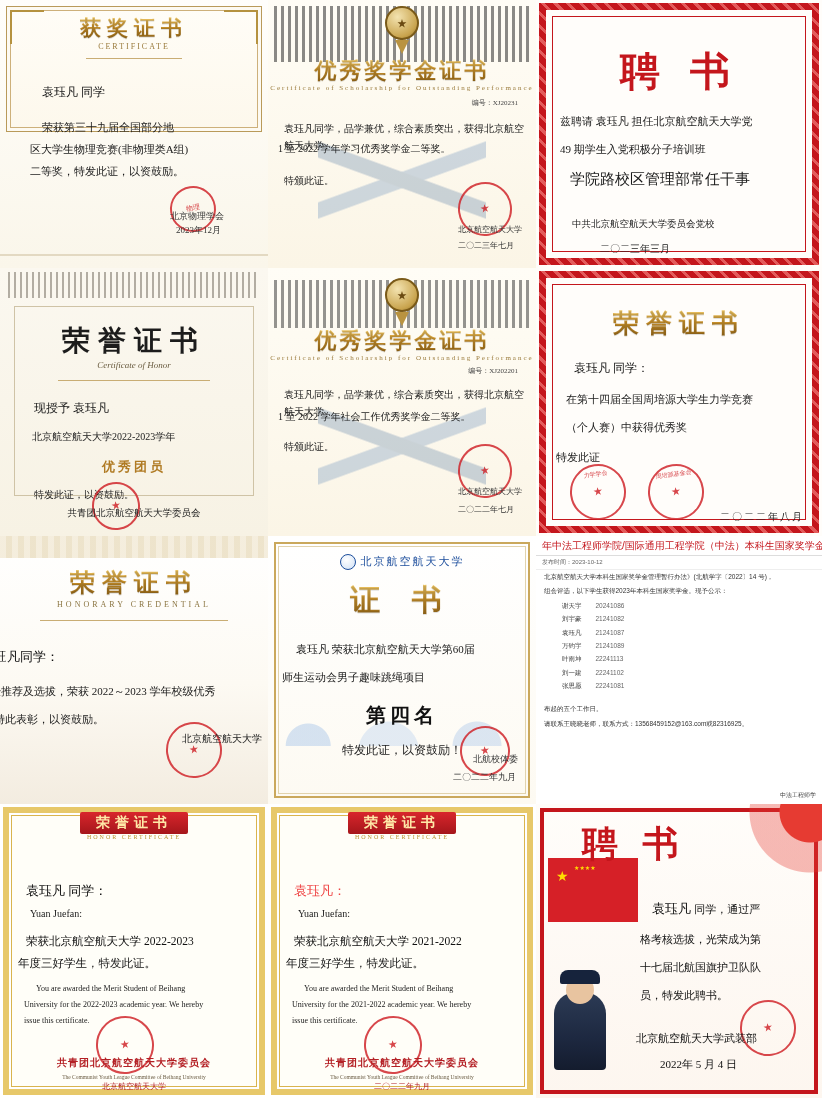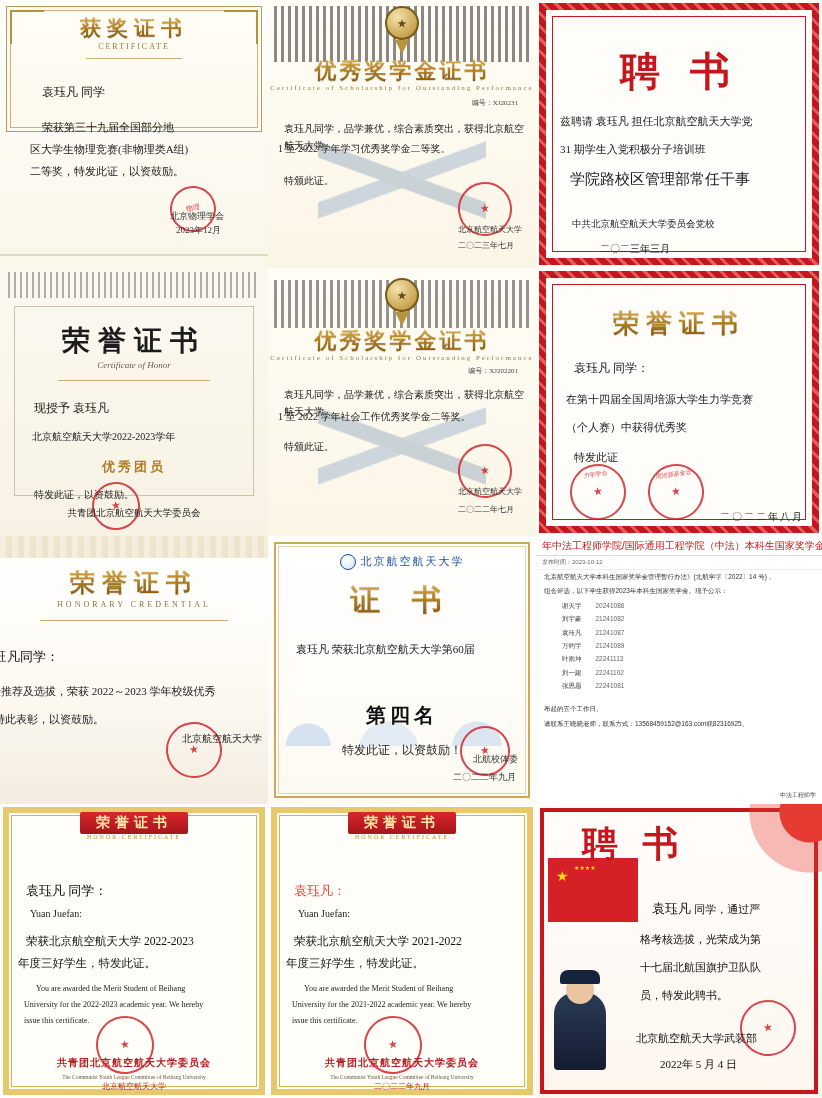--- a/index.html
+++ b/index.html
@@ -259,21 +259,21 @@
   </div>
 
   <div class="cell">
     <div class="cert frame-red">
       <div class="red-border"></div>
       <div class="red-inner"></div>
 
       <div class="txt ctr title-red pin-title" style="top:44px;">聘  书</div>
 
       <div class="txt body-cn" style="top:112px;left:24px;right:8px;font-size:11px;">兹聘请 袁珏凡 担任北京航空航天大学党</div>
-      <div class="txt body-cn" style="top:140px;left:24px;right:8px;font-size:11px;">31 期学生入党积极分子培训班</div>
+      <div class="txt body-cn" style="top:140px;left:24px;right:8px;font-size:11px;">49 期学生入党积极分子培训班</div>
       <div class="txt" style="top:170px;left:34px;right:8px;font-size:15px;color:#1a1a1a;font-family:'DejaVu Serif',serif;">学院路校区管理部常任干事</div>
 
       <div class="txt" style="top:218px;left:36px;right:6px;font-size:9.5px;color:#222;">中共北京航空航天大学委员会党校</div>
       <div class="txt" style="top:242px;left:64px;font-size:10px;color:#222;">二〇二三年三月</div>
     </div>
   </div>
 
   <div class="cell">
     <div class="cert">
       <div style="position:absolute;inset:0;background:linear-gradient(180deg,#fbf8f0,#f7f2e4);"></div>
@@ -327,21 +327,21 @@
   <div class="cell">
     <div class="cert frame-red">
       <div class="red-border"></div>
       <div class="red-inner"></div>
 
       <div class="txt ctr title-gold" style="top:38px;font-size:26px;letter-spacing:7px;">荣誉证书</div>
 
       <div class="txt" style="top:92px;left:38px;font-size:12px;color:#1a1a1a;">袁珏凡  同学：</div>
       <div class="txt" style="top:152px;left:30px;right:8px;font-size:11px;color:#1a1a1a;">（个人赛）中获得优秀奖</div>
       <div class="txt" style="top:124px;left:30px;right:8px;font-size:11px;color:#1a1a1a;">在第十四届全国周培源大学生力学竞赛</div>
-      <div class="txt" style="top:182px;left:38px;font-size:11px;color:#1a1a1a;">特发此证</div>
+      <div class="txt" style="top:182px;left:20px;font-size:11px;color:#1a1a1a;">特发此证</div>
 
       <div class="seal" style="width:56px;height:56px;top:196px;left:34px;">
         <span class="star">★</span>
         <span class="seal-top">力学学会</span>
       </div>
       <div class="seal" style="width:56px;height:56px;top:196px;left:112px;">
         <span class="star">★</span>
         <span class="seal-top">周培源基金会</span>
       </div>
       <div class="txt" style="top:242px;right:18px;font-size:10px;color:#222;letter-spacing:2px;">二〇二二年八月</div>
@@ -377,20 +377,21 @@
       <div class="txt ctr" style="top:18px;font-size:11px;color:#1d4e9c;letter-spacing:2px;">
         <span class="buaa-logo"></span>
         <span>北京航空航天大学</span>
       </div>
 
       <div class="txt ctr title-gold" style="top:44px;font-size:30px;letter-spacing:12px;">证  书</div>
 
       <div class="wave" style="top:150px;"></div>
 
       <div class="txt" style="top:106px;left:28px;right:14px;font-size:11px;color:#1a1a1a;">袁珏凡 荣获北京航空航天大学第60届</div>
+      <div class="txt" style="top:134px;left:14px;right:10px;font-size:11px;color:#1a1a1a;">师生运动会男子趣味跳绳项目</div>
       <div class="txt ctr" style="top:206px;font-size:12px;color:#1a1a1a;">特发此证，以资鼓励！</div>
       <div class="txt ctr" style="top:166px;font-size:20px;font-weight:700;color:#111;letter-spacing:4px;">第四名</div>
 
       <div class="seal" style="width:50px;height:50px;top:190px;right:26px;">
         <span class="star">★</span>
       </div>
       <div class="txt" style="bottom:38px;right:18px;font-size:9px;color:#333;">北航校体委</div>
       <div class="txt" style="bottom:20px;right:20px;font-size:9px;color:#333;">二〇二二年九月</div>
     </div>
   </div>

